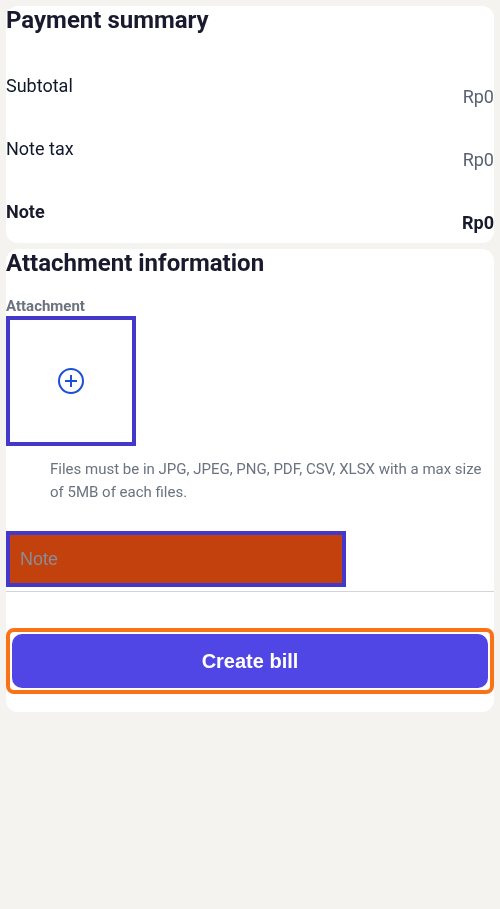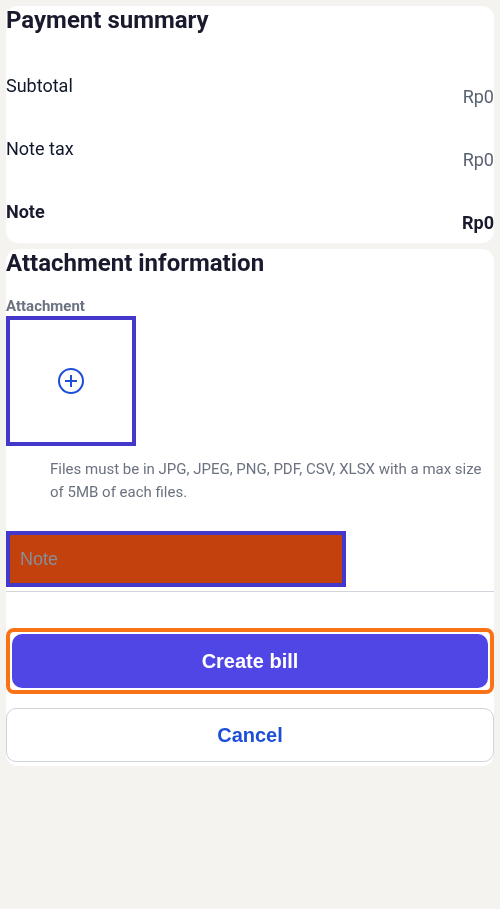--- a/index.html
+++ b/index.html
@@ -185,15 +185,14 @@
 
   <div class="note-wrap">
     <input class="note-input" type="text" placeholder="Note" style="">
   </div>
   <div class="note-line"></div>
 
   <div class="actions" style="margin-left:0;margin-right:0;padding:0;margin-top:36px;">
     <div class="primary-wrap">
       <button class="btn btn-primary">Create bill</button>
     </div>
-    <button class="btn btn-secondary">Cancel</button>
   </div>
 </div>
 
 </body></html>

